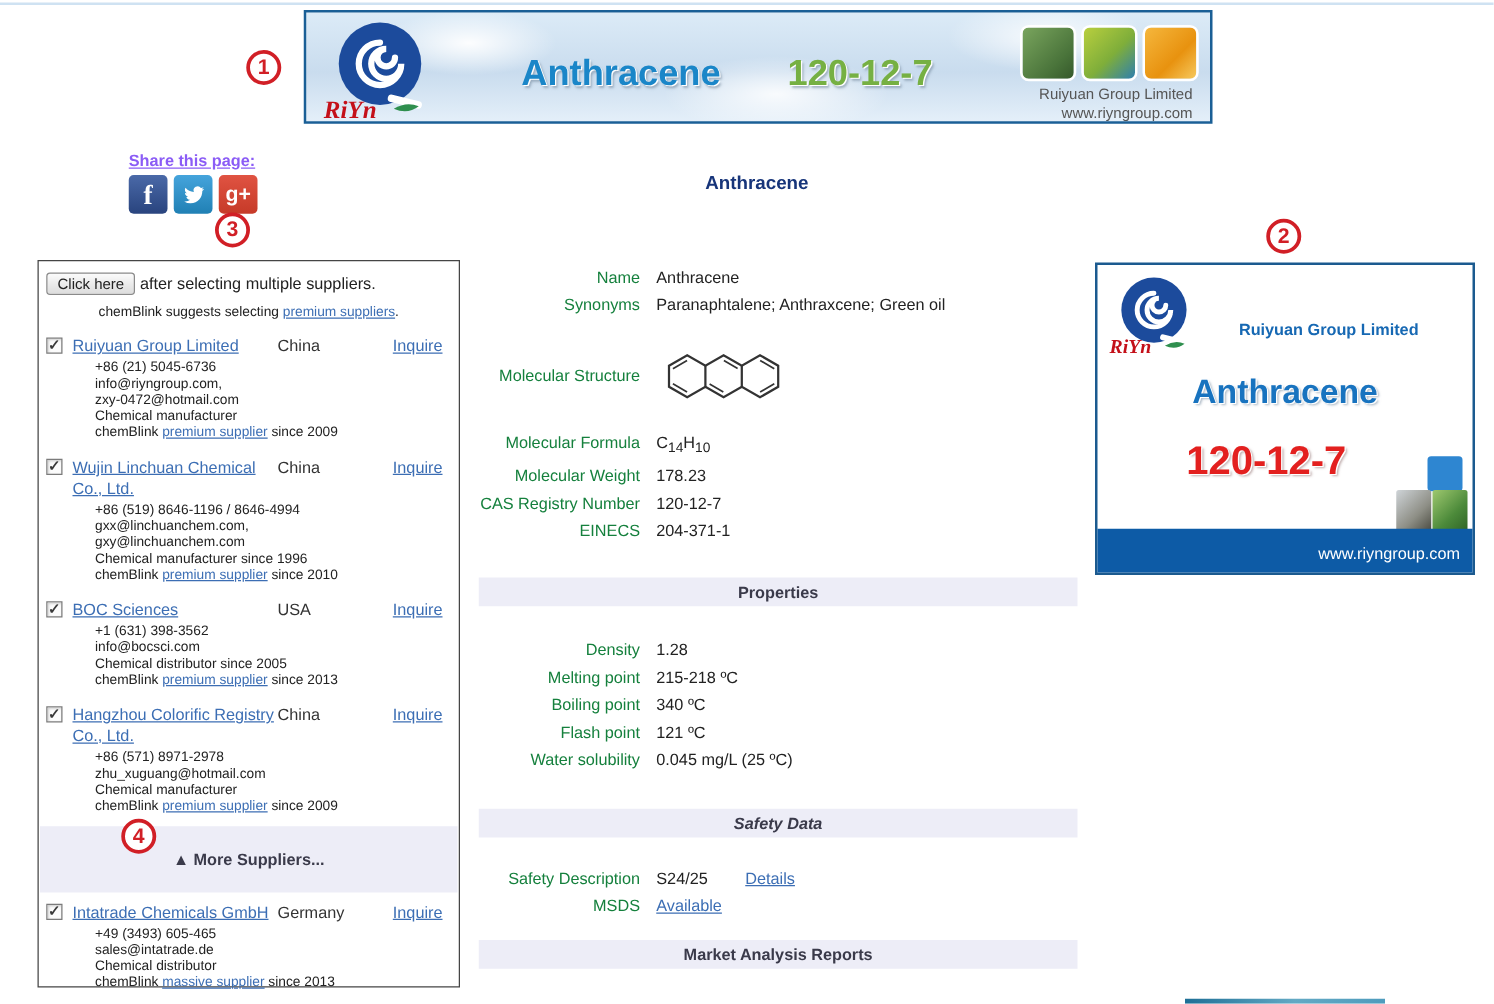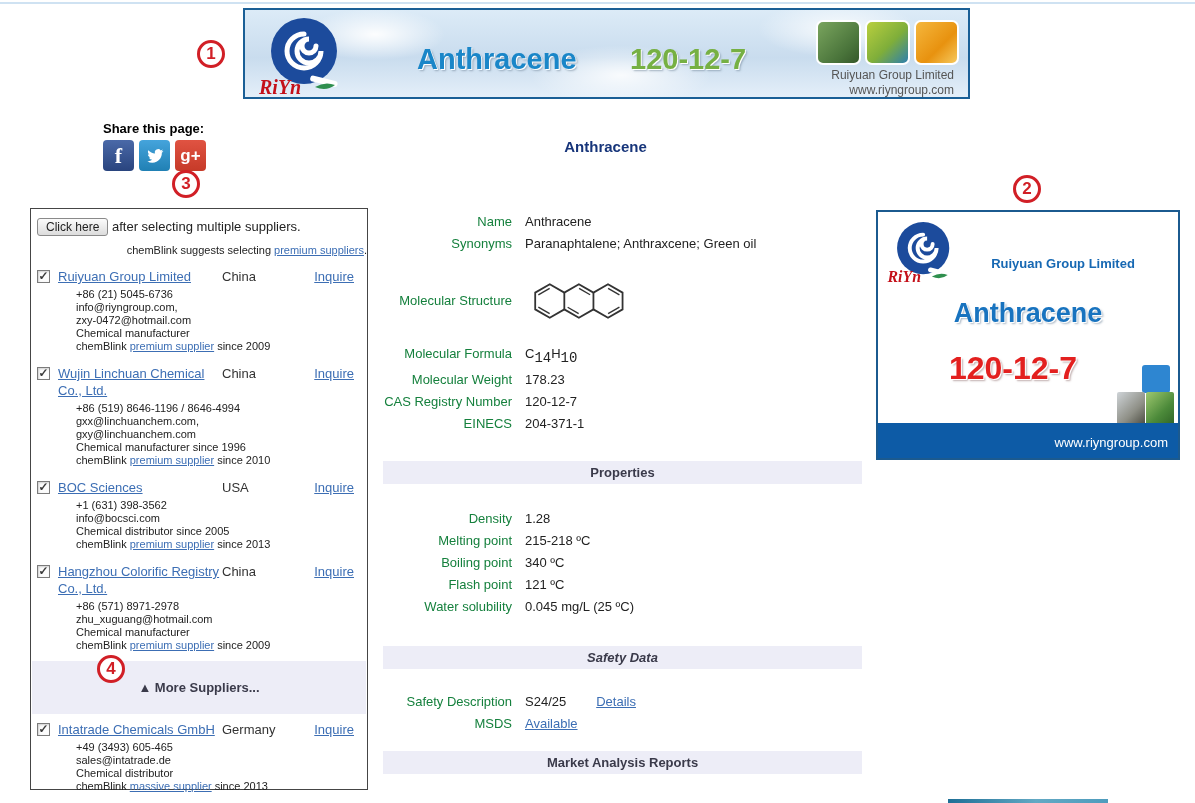--- a/index.html
+++ b/index.html
@@ -23,21 +23,21 @@
   .banner-photos { position: absolute; left: 571px; top: 10px; display: flex; gap: 4px; }
   .bphoto { width: 45px; height: 45px; border-radius: 7px; border: 2px solid #fff; }
   .bphoto.p1 { background: linear-gradient(135deg,#7aa55e,#49733a 70%,#35582a); }
   .bphoto.p2 { background: linear-gradient(135deg,#b9cf3e,#7fae3a 55%,#2e7fae); }
   .bphoto.p3 { background: linear-gradient(135deg,#f5b73d,#e8920f 60%,#f6c95e); }
   .banner-company { position: absolute; right: 14px; top: 58px; text-align: right;
     font-size: 12px; color: #555; line-height: 15px; }
 
   
   .share { position: absolute; left: 103px; top: 121px; }
-  .share-label { font-weight: bold; font-size: 13px; color: #000000; margin-bottom: 4px; }
+  .share-label { font-weight: bold; font-size: 13px; color: #8b5cf6; margin-bottom: 4px; text-decoration: underline; }
   .share-icons { display: flex; gap: 5px; }
   .sicon { width: 31px; height: 31px; border-radius: 4px; display: flex; align-items: center;
     justify-content: center; color: #fff; font-weight: bold; cursor: pointer; }
   .sicon.fb { background: linear-gradient(#4a69a8,#29447e); font-size: 22px; font-family: "Liberation Serif", serif; }
   .sicon.tw { background: linear-gradient(#45a4dc,#2080b4); }
   .sicon.gp { background: linear-gradient(#e05342,#c63a28); font-size: 17px; }
 
   
   .page-title { position: absolute; left: 383px; top: 138px; width: 445px; text-align: center;
     color: #17357a; font-weight: bold; font-size: 15px; }
@@ -48,21 +48,21 @@
     display: flex; align-items: center; justify-content: center; z-index: 30; }
 
   
   .panel { position: absolute; left: 30px; top: 208px; width: 338px; height: 582px;
     border: 1px solid #454545; background: #fff; font-size: 13px; color: #222; }
   .panel-header { background: #ededf7; text-align: center; font-weight: bold; color: #3a3a4a;
     padding: 4px 0; margin: 1px 1px 0 1px; }
   .click-row { padding: 9px 6px 3px 6px; }
   .btn { border: 1px solid #8a8a8a; border-radius: 3px; background: linear-gradient(#fbfbfb,#dcdcdc);
     padding: 1px 8px; font-size: 12px; color: #222; cursor: pointer; font-family: "Liberation Sans", sans-serif; }
-  .suggest { text-align: right; font-size: 11px; padding: 5px 0 7px 0; }
+  .suggest { text-align: center; font-size: 11px; padding: 5px 0 7px 0; }
   a, .lnk { color: #3c6eb4; text-decoration: underline; cursor: pointer; }
   .sup { padding: 5px 6px 7px 6px; }
   .sup-head { display: grid; grid-template-columns: 21px 164px 76px 1fr; align-items: start; }
   .cb { width: 13px; height: 13px; margin-top: 2px; border: 1px solid #7b7b7b; background: #fcfcfc;
     box-shadow: inset 1px 1px 2px rgba(0,0,0,.18); font-size: 12px; line-height: 11px;
     color: #3a3a3a; text-align: center; cursor: pointer; }
   .cb::before { content: "✓"; font-weight: bold; }
   .sup-name { line-height: 17px; }
   .country { color: #333; line-height: 17px; }
   .inquire-cell { text-align: right; padding-right: 7px; line-height: 17px; }
@@ -73,21 +73,21 @@
 
   
   .center { position: absolute; left: 383px; top: 211px; width: 479px; font-size: 13px; color: #222; }
   .sec-header { background: #ededf7; text-align: center; font-weight: bold; color: #3a3a4a;
     padding: 4px 0; }
   .crow { display: flex; line-height: 22px; }
   .crow .lbl { width: 142px; flex: none; text-align: right; padding-right: 13px; color: #15803d; }
   .structure-row { margin-top: 16px; min-height: 60px; align-items: center; }
   .formula-row { margin-top: 12px; }
   .mol-svg line, .mol-svg path { stroke: #333; fill: none; }
-  sub { font-size: 14px; font-family: Liberation Mono, monospace; }
+  sub { font-size: 11px; }
   .gap24 { height: 24px; }
   .gap22 { height: 22px; }
   .mt26 { margin-top: 26px; }
   .mt28 { margin-top: 28px; font-style: italic; }
   .mt16 { margin-top: 16px; }
   .details-link { margin-left: 30px; }
 
   
   .ad { position: absolute; left: 876px; top: 210px; width: 304px; height: 250px;
     border: 2px solid #1b5a8f; background: #fff; }

